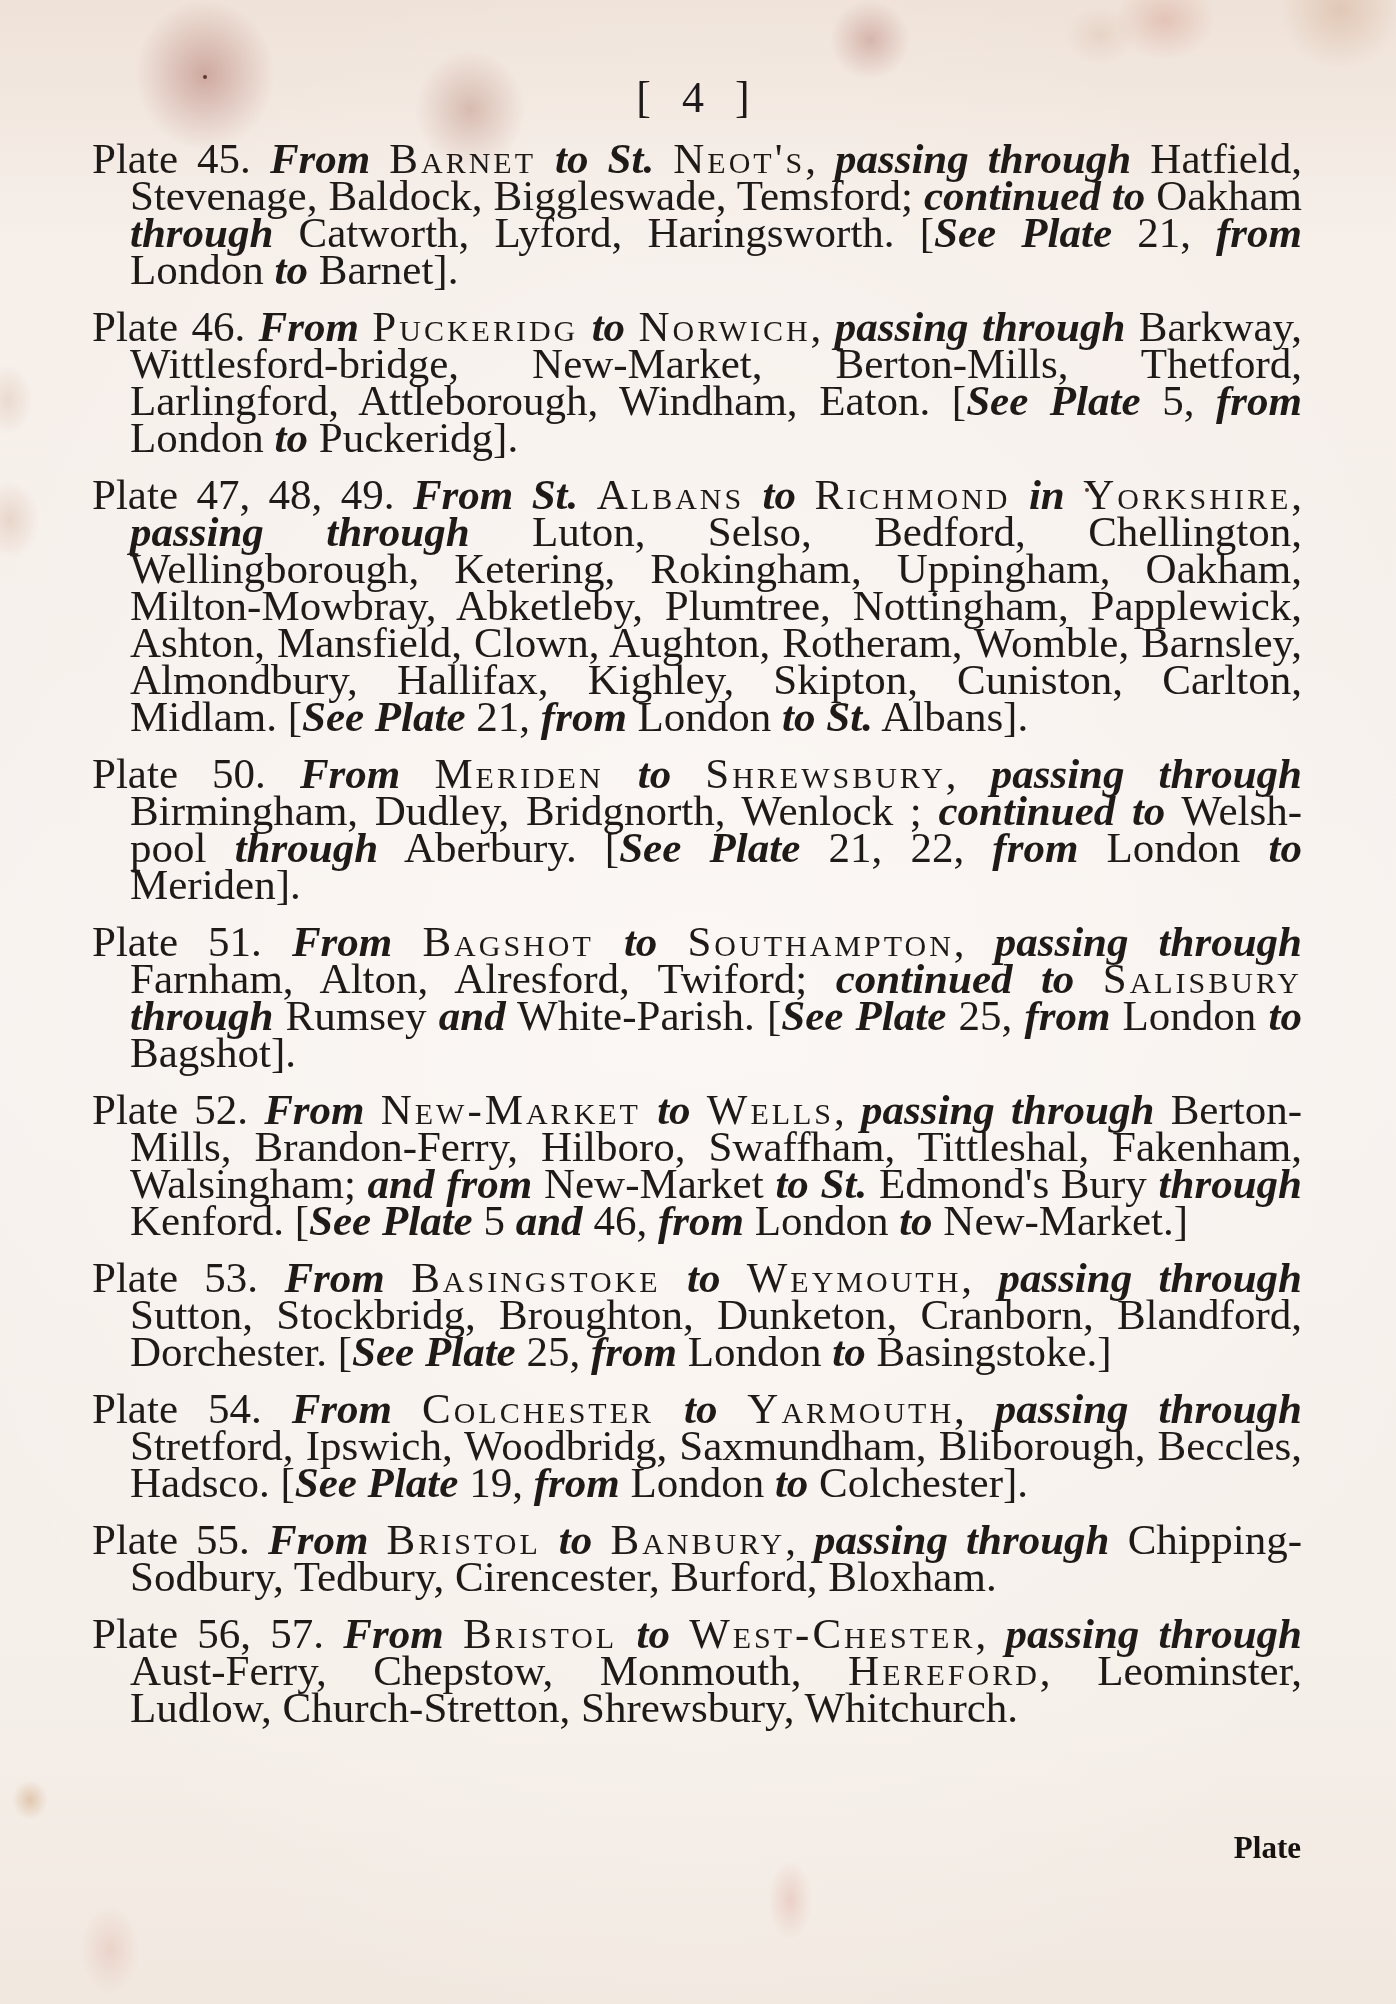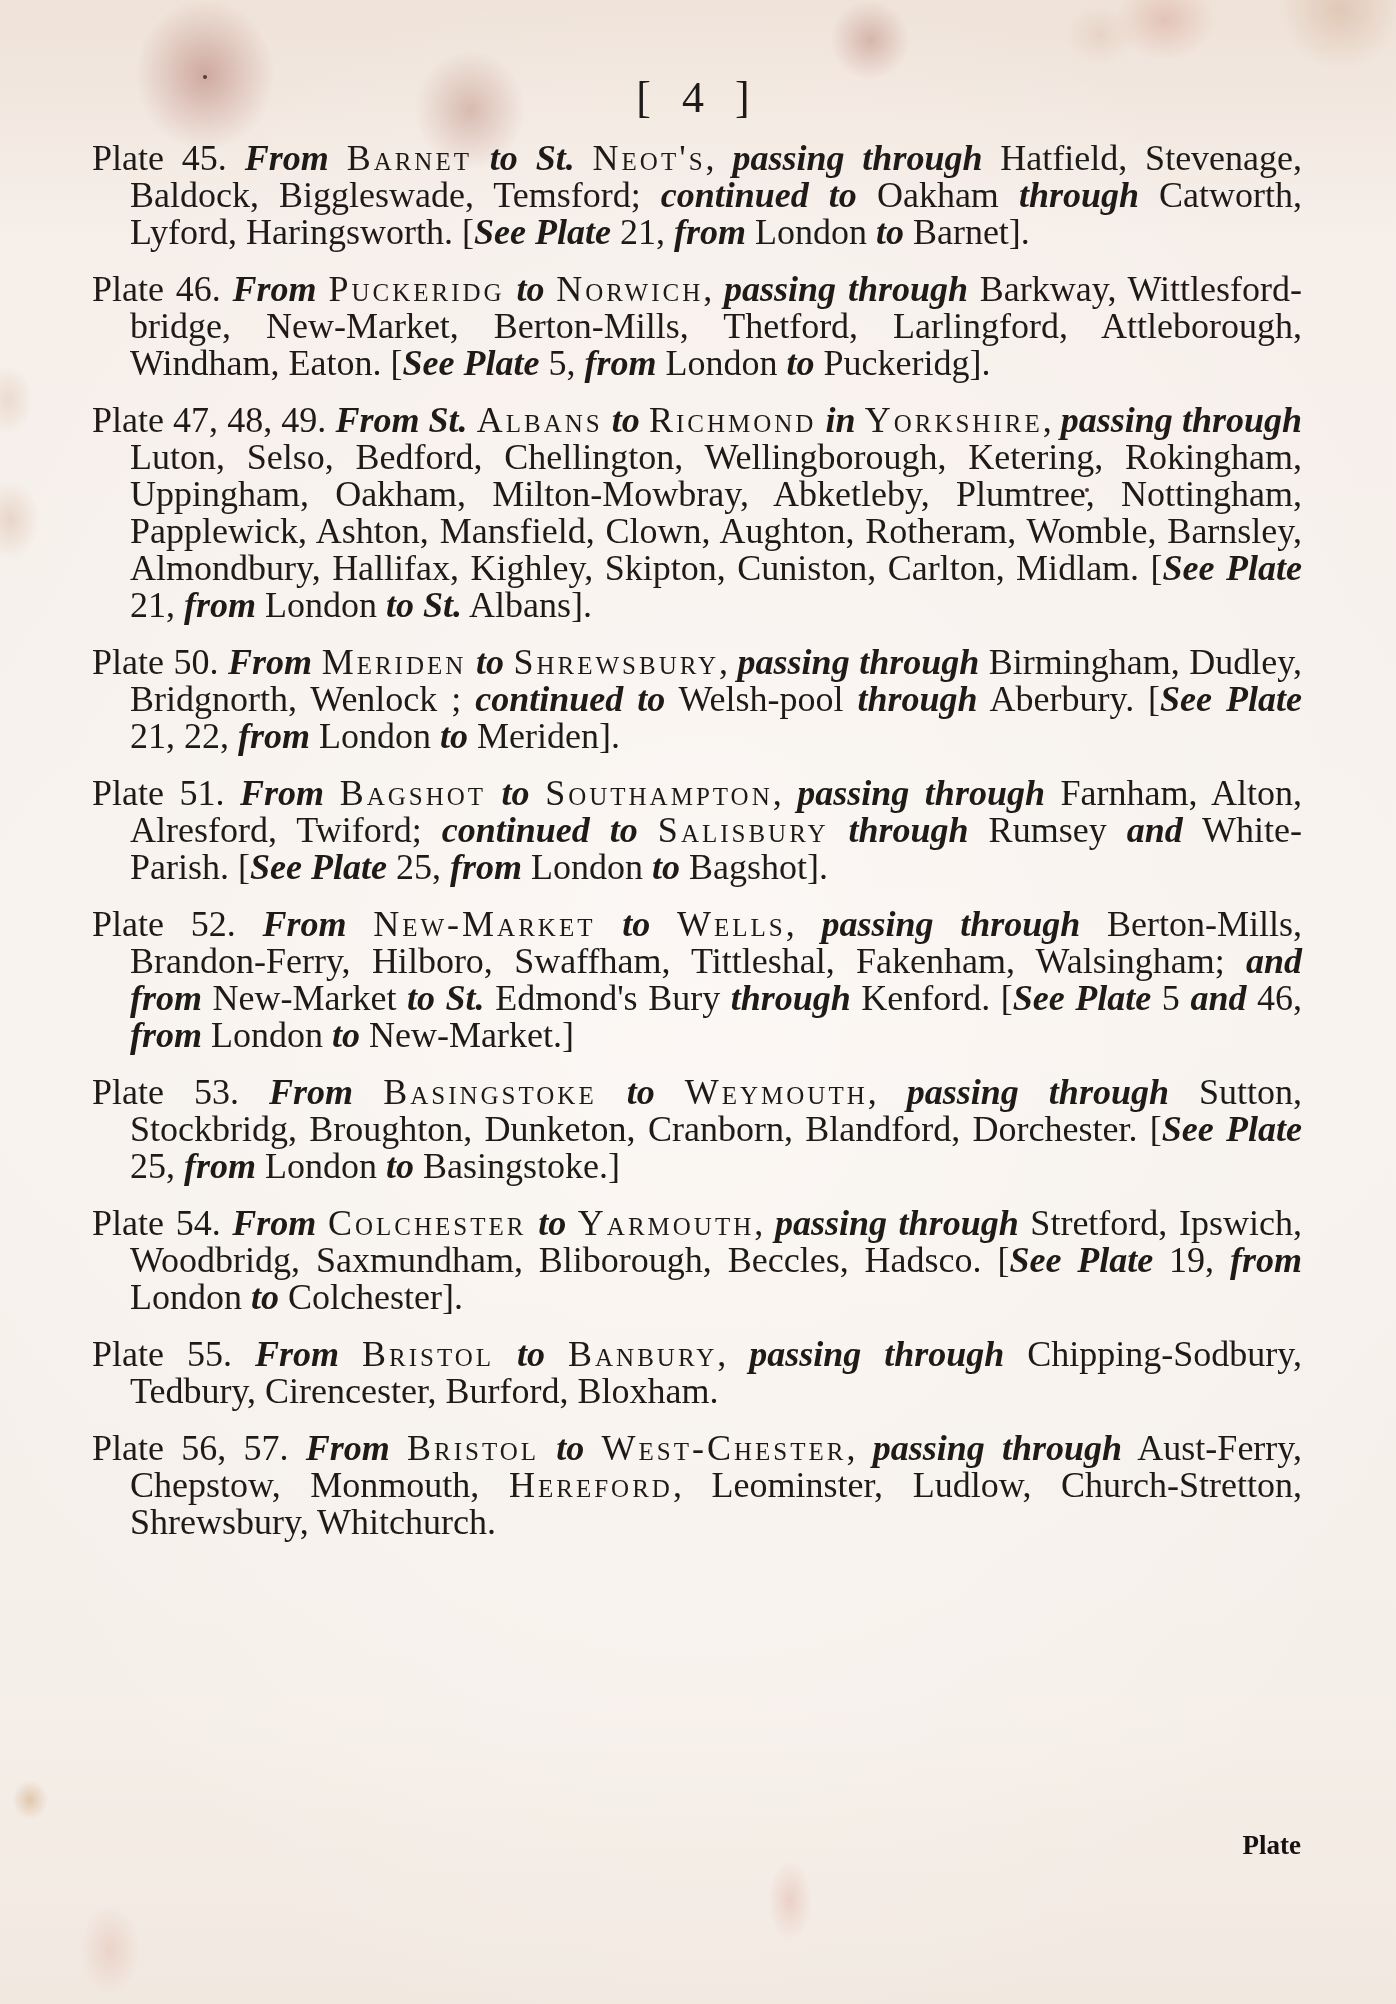--- a/index.html
+++ b/index.html
@@ -43,21 +43,21 @@
     letter-spacing: 10px;
     color: #1d1a19;
   }
   .content {
     position: absolute;
     top: 140px;
     left: 92px;
     width: 1210px;
   }
   .entry {
-    font-size: 36px;
+    font-size: 43px;
     line-height: 37px;
     text-align: justify;
     padding-left: 38px;
     text-indent: -38px;
     margin: 0 0 20px 0;
   }
   .entry .seg-italic {
     font-style: italic;
     font-weight: bold;
   }
@@ -65,21 +65,21 @@
     font-variant: small-caps;
     letter-spacing: 3px;
   }
   .entry .seg-label {
     font-weight: normal;
   }
   .catchword {
     position: absolute;
     top: 1830px;
     right: 95px;
-    font-size: 27px;
+    font-size: 31px;
     font-weight: bold;
     color: #151210;
   }
   .mark {
     position: absolute;
     width: 4px;
     height: 4px;
     border-radius: 50%;
     background: #5a3b30;
   }

